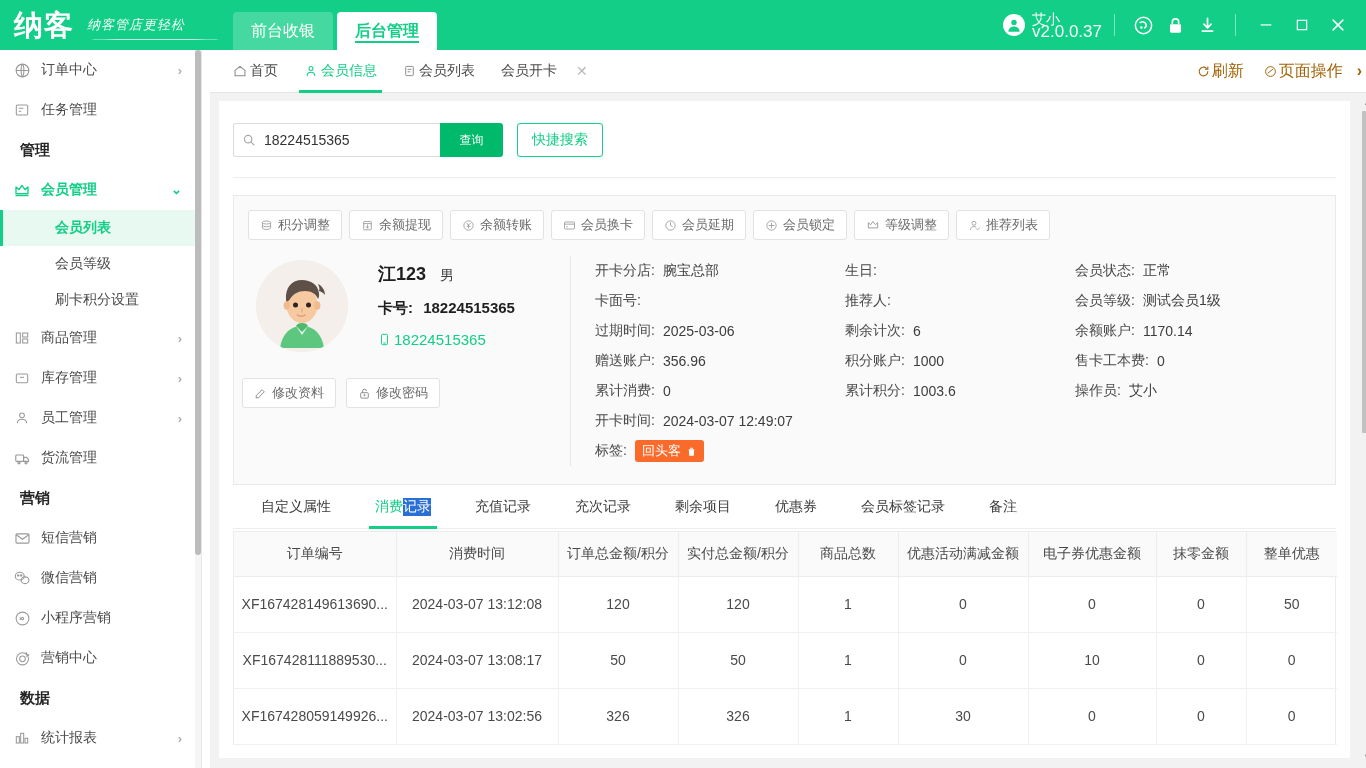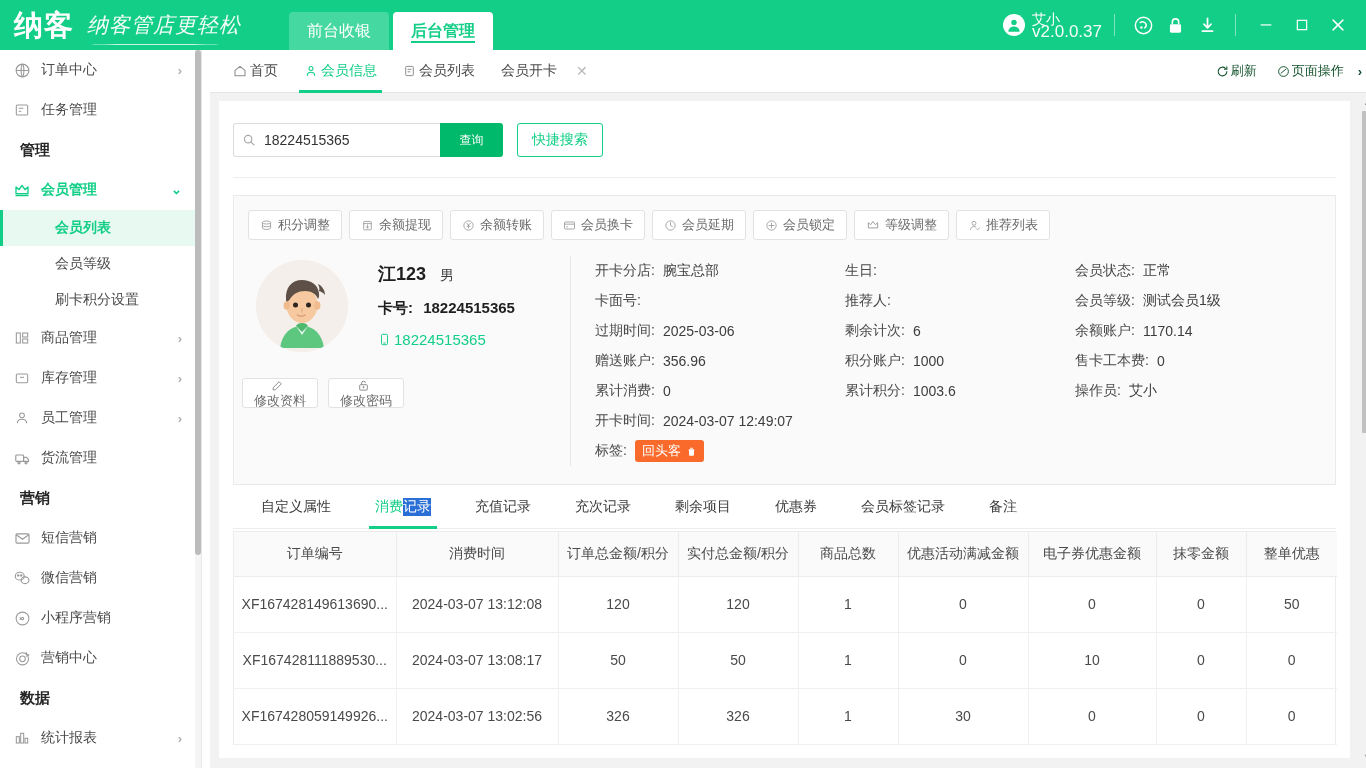--- a/index.html
+++ b/index.html
@@ -16,21 +16,21 @@
   .titlebar {
     position:absolute; left:0; top:0; width:1366px; height:50px;
     background:#13ce87; display:flex; align-items:center;
   }
   .logo-wrap { display:flex; align-items:center; padding-left:14px; }
   .logo-mark {
     font-size:29px; font-weight:bold; color:#fff; letter-spacing:1px;
     line-height:1; position:relative; font-family:"DejaVu Sans", sans-serif;
   }
   .logo-slogan {
-    margin-left:13px; color:#fff; font-size:21px; font-style:italic;
+    margin-left:13px; color:#fff; font-size:13px; font-style:italic;
     font-family:"Liberation Serif", serif; opacity:.95; position:relative;
     letter-spacing:1px;
   }
   .logo-slogan:after{
     content:""; position:absolute; left:4px; bottom:-6px; width:128px; height:1.5px;
     background:rgba(255,255,255,.8); border-radius:50%;
   }
   .topnav { display:flex; align-items:flex-end; height:50px; margin-left:16px;padding-left:32px; }
   .topnav-btn {
     height:38px; min-width:96px; padding:0 18px;
@@ -102,21 +102,21 @@
     font-size:14px; color:#4a4a4a; cursor:pointer; position:relative; white-space:nowrap;
   }
   .tab .ti{ margin-right:3px; display:inline-flex; align-items:center; color:#8c8c8c;}
   .tab.active { color:#13ce87; }
   .tab.active .ti { color:#13ce87; }
   .tab.active:after {
     content:""; position:absolute; left:8px; right:8px; bottom:0; height:3px; background:#13ce87;
   }
   .tab-close { color:#b8b8b8; font-size:14px; padding:0 6px; cursor:pointer; }
   .tabbar-right { margin-left:auto; display:flex; align-items:center; padding-right:8px; }
-  .tb-link { font-size:13px; color:#14532d; display:flex; align-items:center; padding:0 10px; cursor:pointer; }
+  .tb-link { font-size:16px; color:#a16207; display:flex; align-items:center; padding:0 10px; cursor:pointer; }
   .tb-link .ti{ margin-right:2px; display:inline-flex; }
 
   .content {
     position:absolute; left:0; top:43px; width:1164px; height:675px;
     background:#f2f2f2; overflow:hidden;
   }
   .page {
     margin:8px 9px 0 9px; width:1131px; background:#fff; min-height:680px;
     position:relative;
   }
@@ -165,21 +165,21 @@
   }
   .m-ident { width:200px; padding-left:8px; padding-top:6px; }
   .m-name { font-size:18px; font-weight:bold; color:#1f1f1f; }
   .m-sex { font-size:14px; color:#3d3d3d; margin-left:14px; font-weight:normal; }
   .m-card { font-size:15px; font-weight:bold; color:#1f1f1f; margin-top:13px; }
   .m-phone { font-size:15px; color:#13ce87; margin-top:13px; display:flex; align-items:center; }
   .m-phone .pi { margin-right:3px; display:inline-flex; }
   .m-btns { display:flex; gap:10px; margin-top:26px; padding-left:8px; }
   .m-btn {
     height:30px; padding:0 11px; background:#fff; border:1px solid #e2e2e2;
-    border-radius:3px; font-size:13px; color:#6b6b6b; display:flex; align-items:center; cursor:pointer;flex-direction:column;
+    border-radius:3px; font-size:13px; color:#6b6b6b; display:flex; align-items:center; cursor:pointer;
   }
   .m-btn .ic{ margin-right:5px; display:inline-flex; color:#7d7d7d; }
   .m-left-col { display:flex; flex-direction:column; }
 
   .m-cols { display:flex; flex:1; padding-left:24px; border-left:1px solid #e8e8e8; }
   .m-col { min-width:0; }
   .m-col.c1 { width:250px; }
   .m-col.c2 { width:230px; }
   .m-col.c3 { width:240px; }
   .f-row { display:flex; font-size:14px; color:#3d3d3d; height:30px; align-items:center; }

